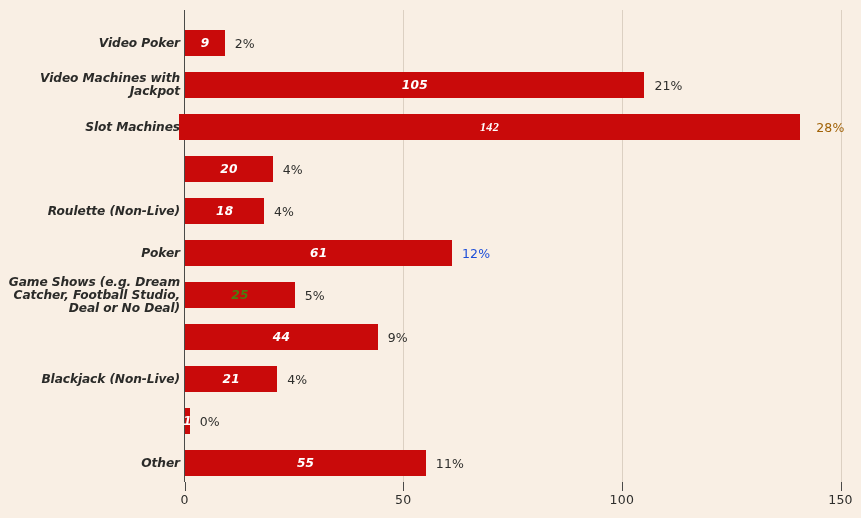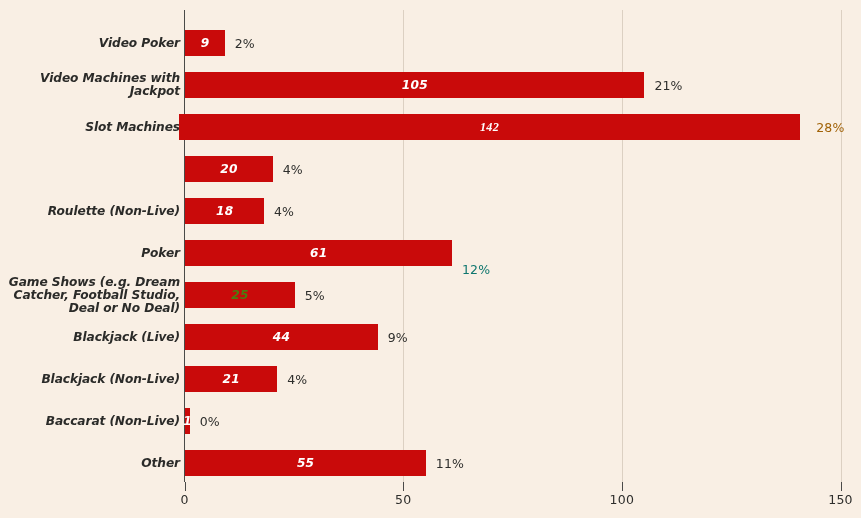--- a/index.html
+++ b/index.html
@@ -174,50 +174,48 @@
             <div class="bar-value" style="left: 0px; width: 78.72px; color: rgb(255, 255, 255);">18</div>
           </div>
           <div class="bar-pct" style="left: 274.02px; top: 8px; color: rgb(46, 46, 44);">4%</div>
         </div>
         <div class="row" style="top: 232px;">
           <div class="cat-label">Poker</div>
           <div class="bar-wrap" style="left: 185.3px; width: 266.773px;">
             <div class="bar" style="width: 266.773px; background: rgb(201, 10, 10);"></div>
             <div class="bar-value" style="left: 0px; width: 266.773px; color: rgb(255, 255, 255); border-radius: 10px;">61</div>
           </div>
-          <div class="bar-pct" style="left: 462.073px; top: 24px; color: #0f766e;">12%</div>
+          <div class="bar-pct" style="left: 462.073px; top: 8px; color: #1d4ed8;">12%</div>
         </div>
         <div class="row" style="top: 274px;">
           <div class="cat-label">Game Shows (e.g. Dream
 Catcher, Football Studio,
 Deal or No Deal)</div>
           <div class="bar-wrap" style="left: 185.3px; width: 109.333px;">
             <div class="bar" style="width: 109.333px; background: rgb(201, 10, 10);"></div>
             <div class="bar-value" style="left: 0px; width: 109.333px; color: #4d7c0f;">25</div>
           </div>
           <div class="bar-pct" style="left: 304.633px; top: 8px; color: rgb(46, 46, 44);">5%</div>
         </div>
         <div class="row" style="top: 316px;">
-          <div class="cat-label">Blackjack (Live)</div>
           <div class="bar-wrap" style="left: 185.3px; width: 192.427px; text-align: center;">
             <div class="bar" style="width: 192.427px; background: rgb(201, 10, 10);"></div>
             <div class="bar-value" style="left: 0px; width: 192.427px; color: rgb(255, 255, 255);">44</div>
           </div>
           <div class="bar-pct" style="left: 387.727px; top: 8px; color: rgb(46, 46, 44);">9%</div>
         </div>
         <div class="row" style="top: 358px;">
           <div class="cat-label">Blackjack (Non-Live)</div>
           <div class="bar-wrap" style="left: 185.3px; width: 91.84px;">
             <div class="bar" style="width: 91.84px; background: rgb(201, 10, 10);"></div>
             <div class="bar-value" style="left: 0px; width: 91.84px; color: rgb(255, 255, 255);">21</div>
           </div>
           <div class="bar-pct" style="left: 287.14px; top: 8px; color: rgb(46, 46, 44);">4%</div>
         </div>
         <div class="row" style="top: 400px;">
-          <div class="cat-label">Baccarat (Non-Live)</div>
           <div class="bar-wrap" style="left: 185.3px; width: 4.37333px;">
             <div class="bar" style="width: 4.37333px; background: rgb(201, 10, 10);"></div>
             <div class="bar-value" style="left: 0px; width: 4.37333px; color: rgb(255, 255, 255);">1</div>
           </div>
           <div class="bar-pct" style="left: 199.673px; top: 8px; color: rgb(46, 46, 44);">0%</div>
         </div>
         <div class="row" style="top: 442px;">
           <div class="cat-label">Other</div>
           <div class="bar-wrap" style="left: 185.3px; width: 240.533px;">
             <div class="bar" style="width: 240.533px; background: rgb(201, 10, 10);"></div>

